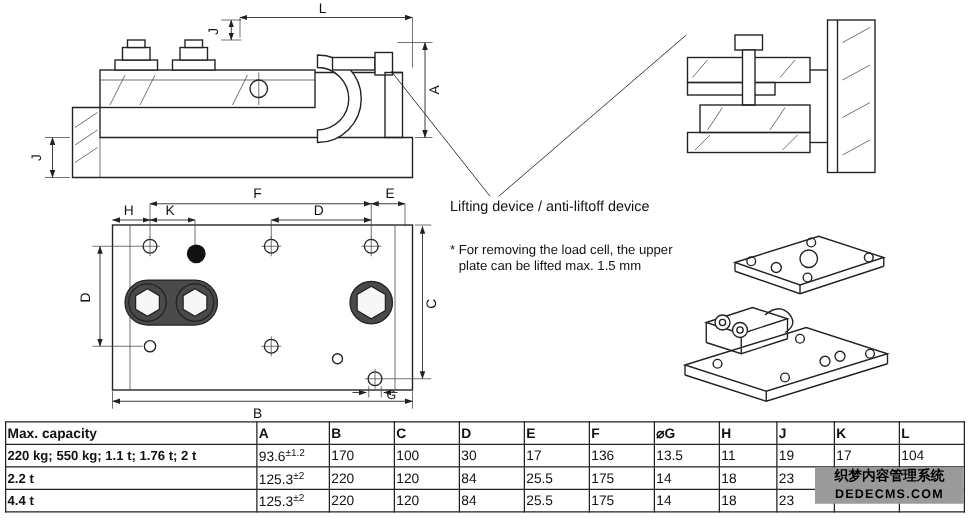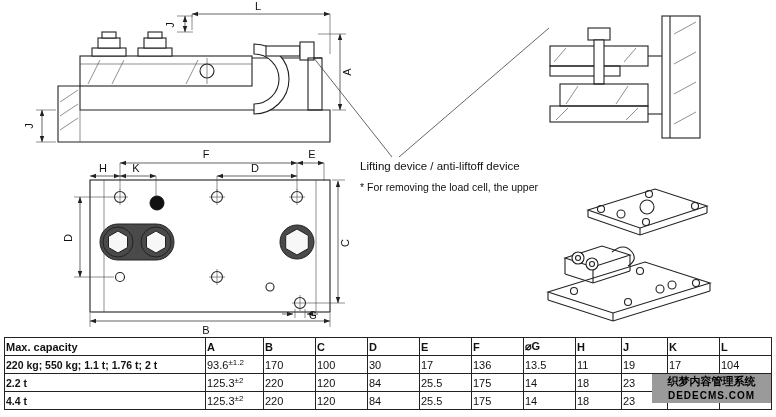--- a/index.html
+++ b/index.html
@@ -12,21 +12,21 @@
   .lnf  { stroke:#222; stroke-width:1.1; fill:#fff; }
   .thin { stroke:#444; stroke-width:0.6; fill:none; }
   .dim  { stroke:#222; stroke-width:0.7; fill:none; }
   .dark { stroke:#222; stroke-width:1; fill:#4a4a4a; }
   .hexf { stroke:#222; stroke-width:1; fill:#f7f7f7; }
   .dot  { stroke:#111; fill:#111; }
   .dimlabel { font-family:"Liberation Sans", sans-serif; font-size:11px; fill:#111; stroke:none; }
   .dimlabel-sm { font-family:"Liberation Sans", sans-serif; font-size:10px; fill:#111; stroke:none; }
 
   .callout { position:absolute; left:360px; top:160px; width:225px; }
-  .callout-title { font-size:11.5px; margin-bottom:9px; }
+  .callout-title { font-size:11.5px; margin-bottom:22px; }
   .callout-note { font-size:10.5px; line-height:13px; }
   .callout-note .l2 { margin-left:7px; }
 
   .dim-table { position:absolute; left:4px; top:337px; width:767px;
                border-collapse:collapse; table-layout:fixed; }
   .dim-table th, .dim-table td { border:1px solid #222; height:18px; text-align:left;
                font-size:11px; color:#111; padding:0 1px; overflow:hidden; white-space:nowrap; }
   .dim-table th { font-weight:bold; }
   td.cap { font-weight:bold; font-size:10.5px; }
   .tol { font-size:8px; vertical-align:4px; }
@@ -247,20 +247,21 @@
       <circle class="ln" cx="628" cy="302" r="3.5"></circle>
       <circle class="ln" cx="660" cy="289" r="4"></circle>
       <circle class="ln" cx="672" cy="285" r="4"></circle>
     </g>
   </svg>
 
   <div class="callout">
     <div class="callout-title">Lifting device / anti-liftoff device</div>
     <div class="callout-note">
       <div class="l1">* For removing the load cell, the upper</div>
+      <div class="l2">plate can be lifted max. 1.5 mm</div>
     </div>
   </div>
 
   <table class="dim-table">
     <colgroup>
       <col style="width:201px">
         <col style="width:58px">
         <col style="width:52px">
       <col style="width:52px">
         <col style="width:52px">

